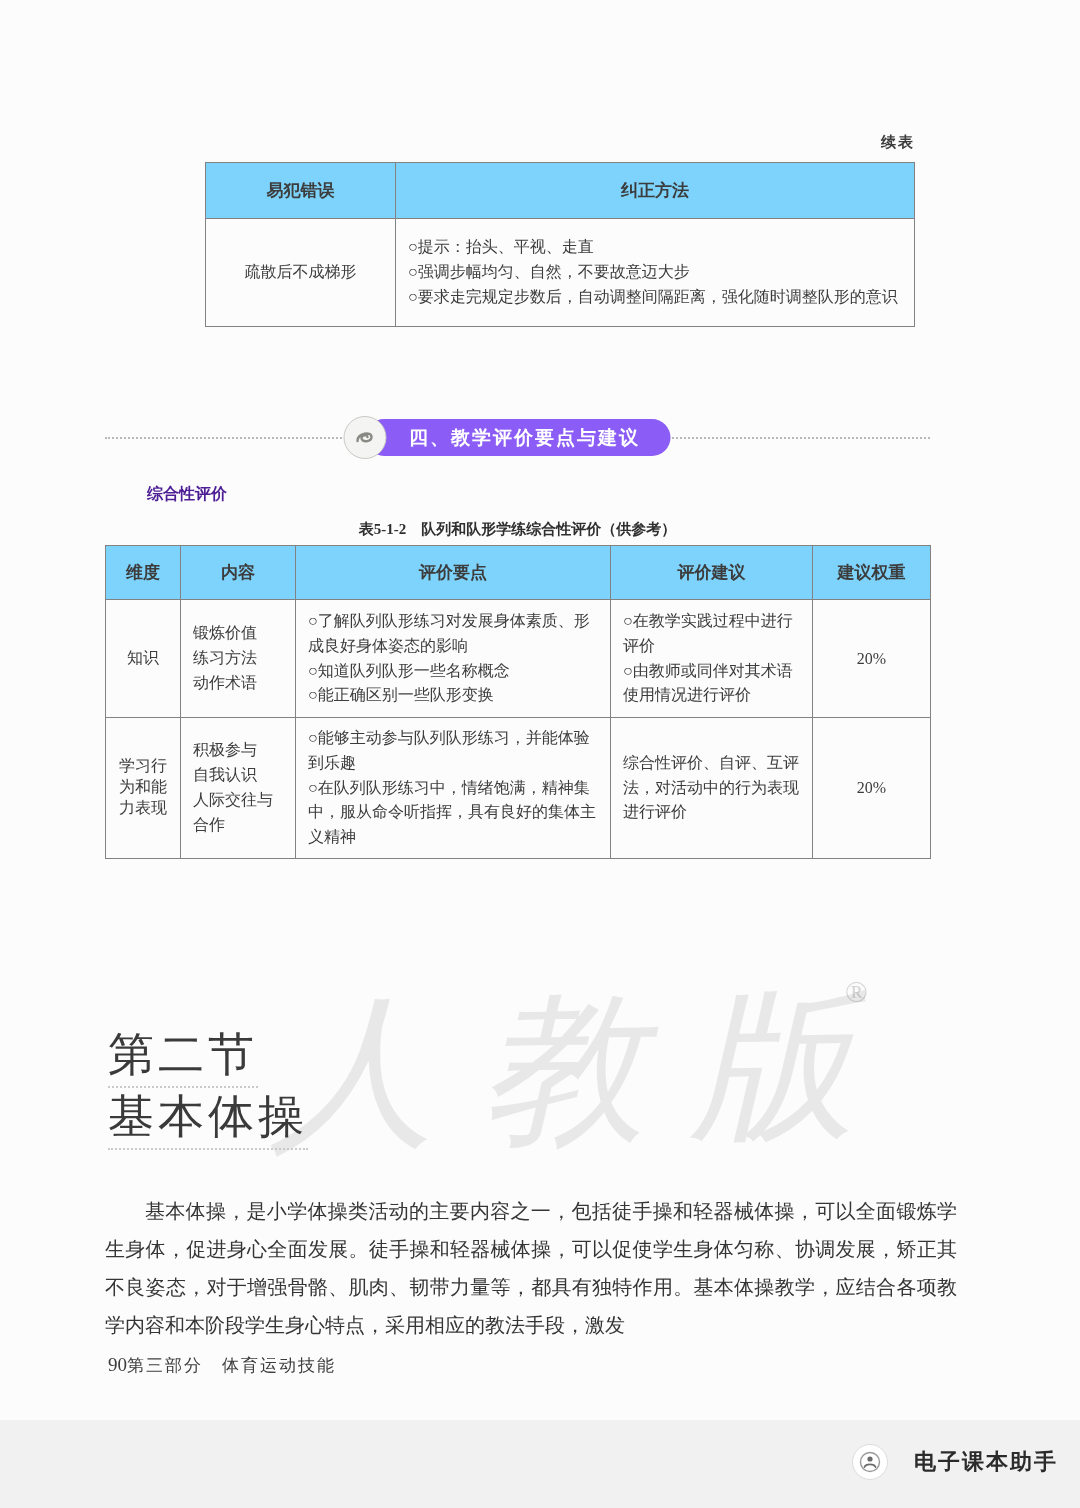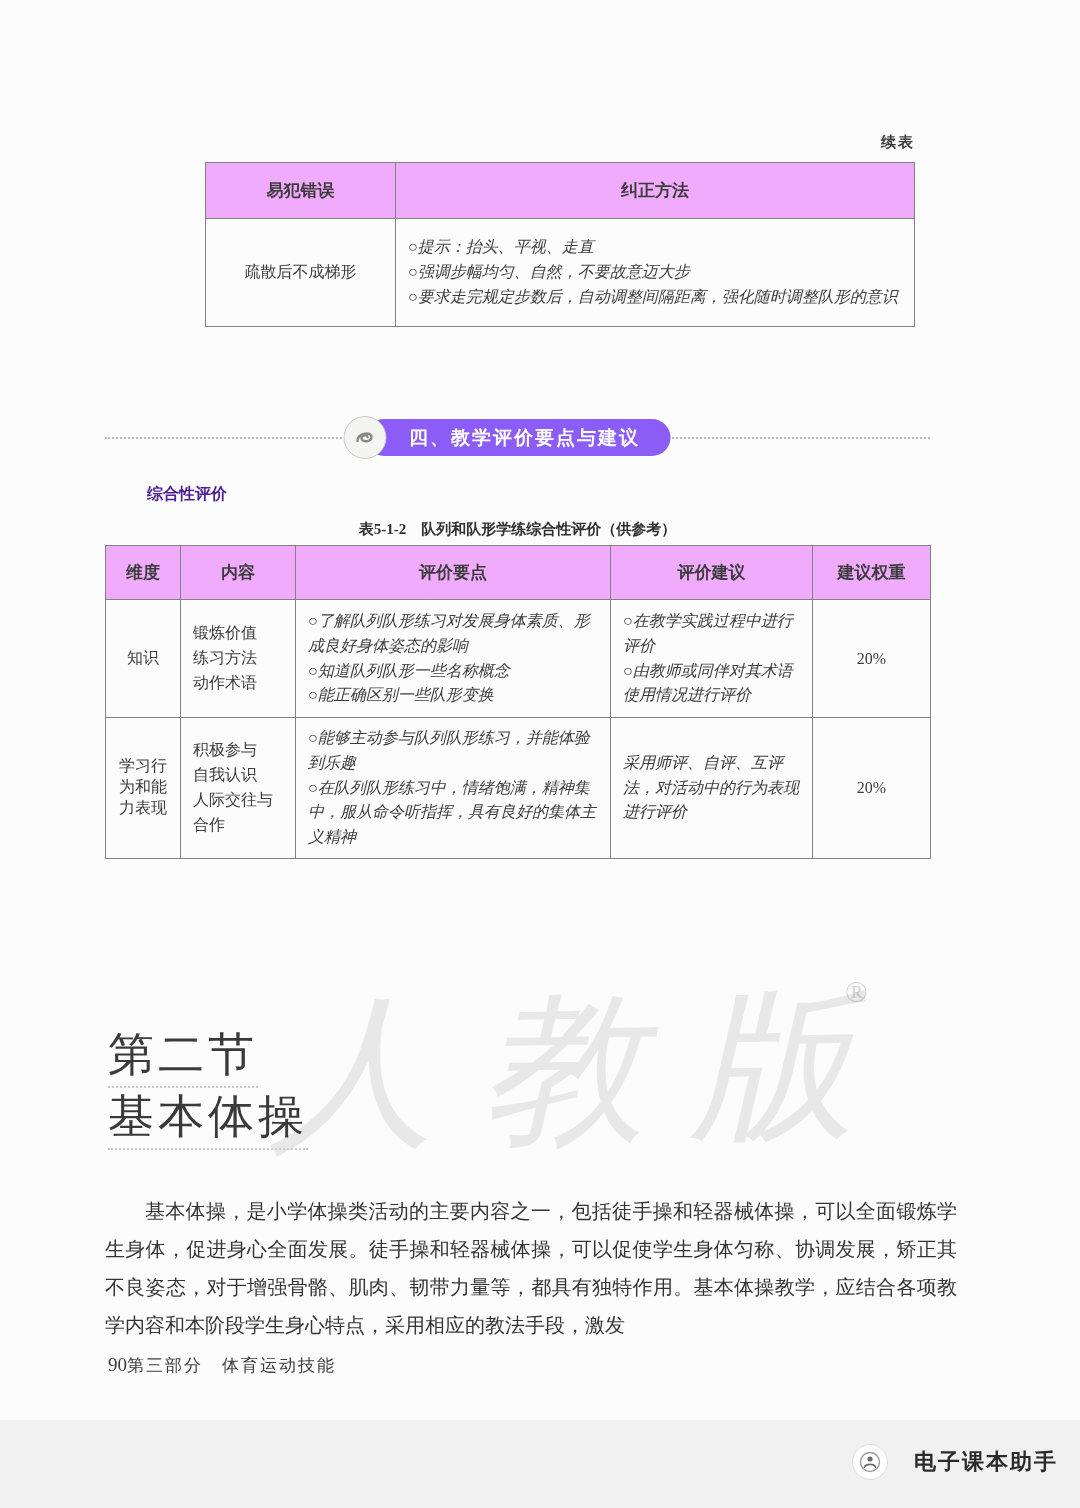--- a/index.html
+++ b/index.html
@@ -11,23 +11,23 @@
   }
 
   
   .continued { position:absolute; left:205px; top:133px; width:710px;
     text-align:right; font-size:15px; font-weight:bold; letter-spacing:2px; }
 
   
   table { border-collapse:collapse; table-layout:fixed; width:100%;
     font-size:16px; color:#3c3c3c; }
   th, td { border:1px solid #828282; vertical-align:middle; }
-  th { font-weight:bold; font-size:17px; text-align:center; background:#f0abfc; }
+  th { font-weight:bold; font-size:17px; text-align:center; background:#7dd3fc; }
   .cell-center { text-align:center; padding:4px 6px; }
-  .cell-list { text-align:left; padding:8px 12px; white-space:pre-line; line-height:1.55;font-style:italic; }
+  .cell-list { text-align:left; padding:8px 12px; white-space:pre-line; line-height:1.55; }
   .cell-text { text-align:left; padding:8px 12px; line-height:1.55; }
 
   .table1-wrap { position:absolute; left:205px; top:162px; width:710px; }
   .table1-wrap th { height:56px; }
   .table1-wrap .row-main { height:108px; }
 
   .table2-wrap { position:absolute; left:105px; top:545px; width:825px; }
   .table2-wrap th { height:54px; }
 
   
@@ -158,21 +158,21 @@
       </tr>
       <tr style="height:138px">
         <td class="cell-center" style="white-space:pre-line">学习行
 为和能
 力表现</td>
         <td class="cell-text" style="white-space:pre-line">积极参与
 自我认识
 人际交往与合作</td>
         <td class="cell-list">○能够主动参与队列队形练习，并能体验到乐趣
 ○在队列队形练习中，情绪饱满，精神集中，服从命令听指挥，具有良好的集体主义精神</td>
-        <td class="cell-list">采用师评、自评、互评法，对活动中的行为表现进行评价</td>
+        <td class="cell-list">综合性评价、自评、互评法，对活动中的行为表现进行评价</td>
         <td class="cell-center">20%</td>
       </tr>
     </tbody>
       </table>
   </div>
 
   <div class="watermark">人教版</div>
   <div class="watermark-reg">®</div>
 
   <div class="section2">

